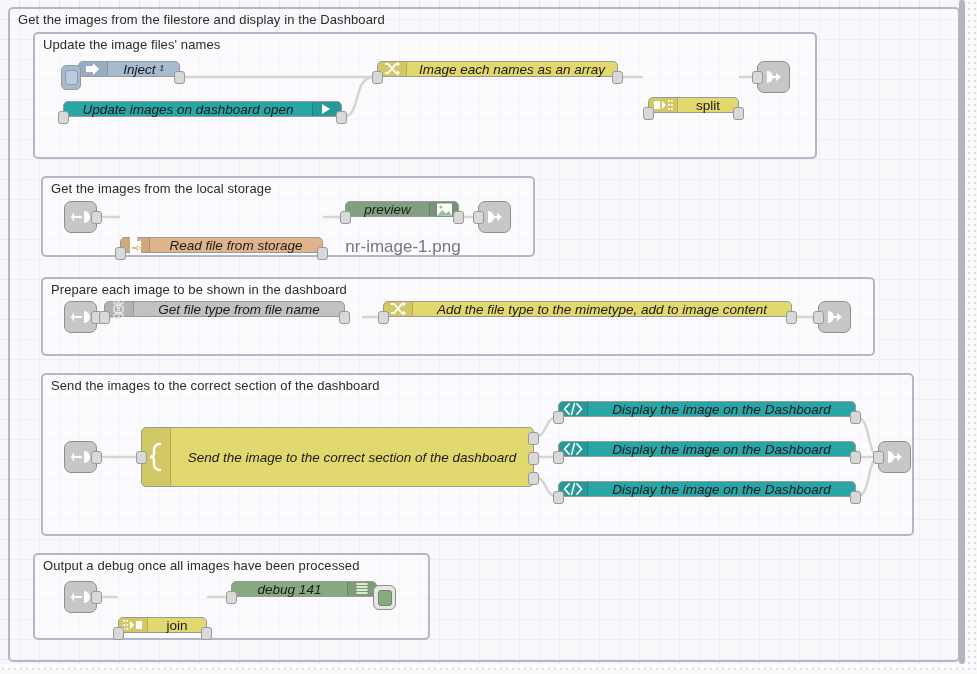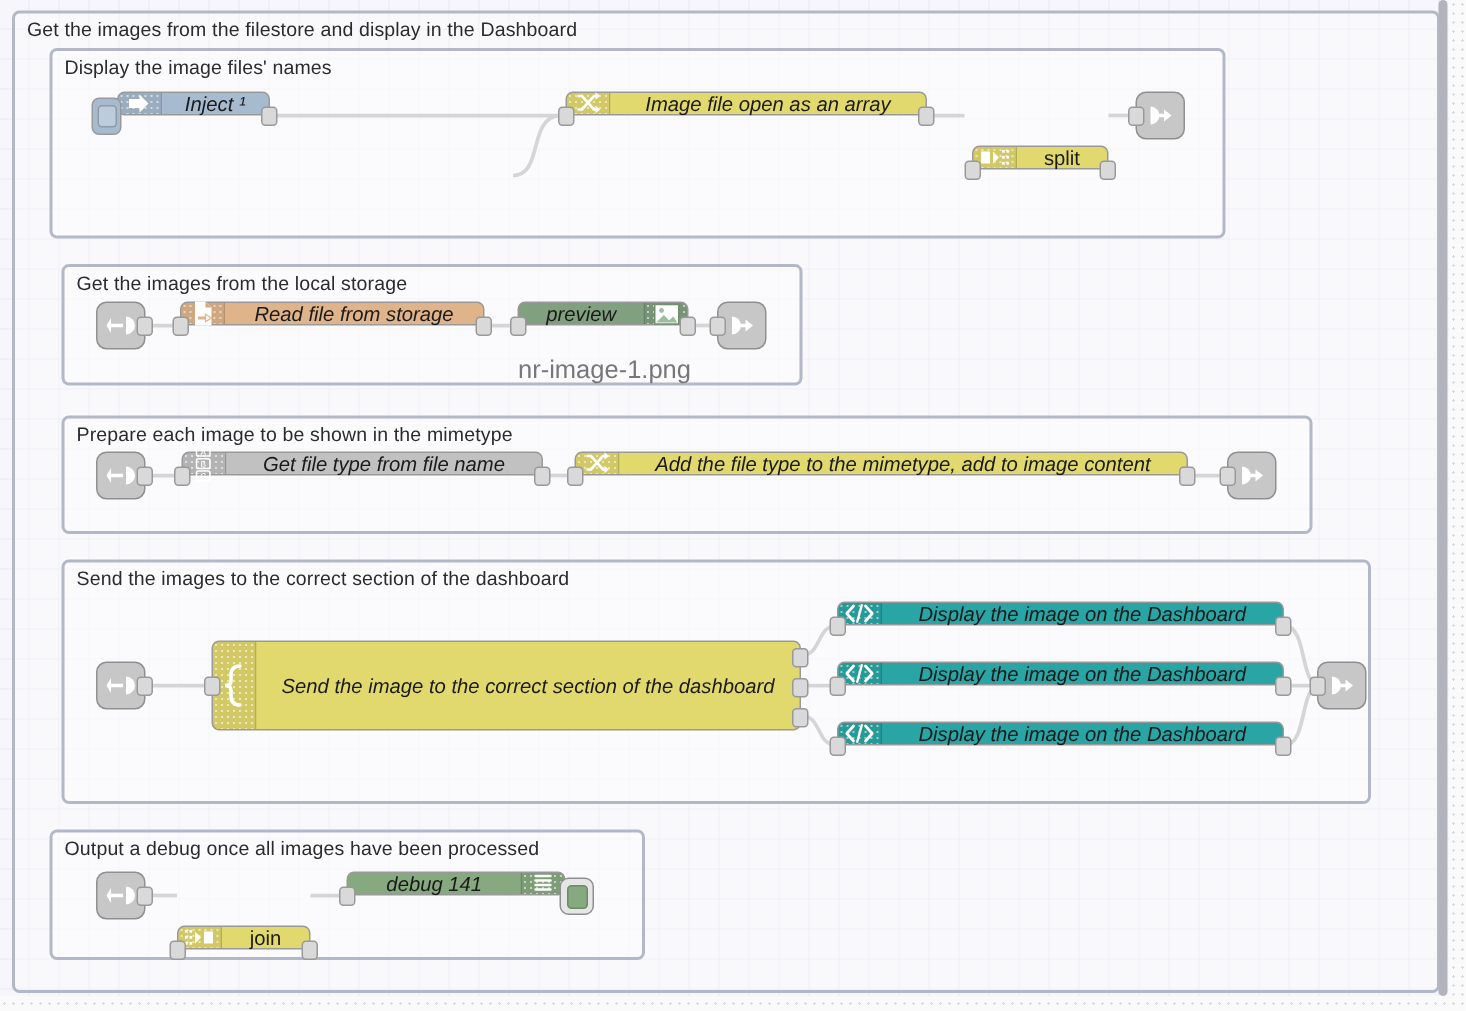--- a/index.html
+++ b/index.html
@@ -67,21 +67,21 @@
   }
   .iconbox.left{border-right:1px solid rgba(0,0,0,0.14);border-radius:4px 0 0 4px;}
   .iconbox.right{border-left:1px solid rgba(0,0,0,0.14);border-radius:0 4px 4px 0;}
   .iconbox.dark{background-color:rgba(0,0,0,0.07);}
   
   .n-inject{background:#a6bbcf;}
   .n-ui   {background:#29a5a5;}
   .n-change{background:#e2d96e;}
   .n-split{background:#e2d96e;margin-top:36px;}
   .n-switch{background:#c1c1c1;}
-  .n-file {background:#dfb48a;}
+  .n-file {background:#dfb48a;margin-top:36px;}
   .n-preview{background:#80a080;}
   .n-debug{background:#87a980;justify-content:center;}
   
   .port{
     position:absolute;width:11px;height:13px;
     background:#d9d9d9;border:1px solid #999;border-radius:3px;
     box-sizing:border-box;
   }
   
   .linknode{
@@ -156,29 +156,29 @@
 
       <path d="M207,597 L231,597"></path>
     </g>
   </svg>
 
   <div class="group" style="left:8px;top:7px;width:952px;height:655px;border-color:#b3b8c8;background:rgba(255,255,255,0.30);">
     <div class="group-label">Get the images from the filestore and display in the Dashboard</div>
   </div>
 
   <div class="group" style="left:33px;top:32px;width:784px;height:127px;">
-    <div class="group-label">Display the image files' names</div>
+    <div class="group-label">Update the image files' names</div>
   </div>
 
   <div class="group" style="left:41px;top:176px;width:494px;height:81px;">
     <div class="group-label">Get the images from the local storage</div>
   </div>
 
   <div class="group" style="left:41px;top:277px;width:834px;height:79px;">
-    <div class="group-label">Prepare each image to be shown in the mimetype</div>
+    <div class="group-label">Prepare each image to be shown in the dashboard</div>
   </div>
 
   <div class="group" style="left:41px;top:373px;width:873px;height:163px;">
     <div class="group-label">Send the images to the correct section of the dashboard</div>
   </div>
 
   <div class="group" style="left:33px;top:553px;width:397px;height:87px;">
     <div class="group-label">Output a debug once all images have been processed</div>
   </div>
 
@@ -188,32 +188,42 @@
       </div>
     <div class="iconbox left dark">
       <svg class="icn" width="18" height="18" viewBox="0 0 18 18">
         <path d="M2 6 h7 V3 l6 6 -6 6 v-3 H2 z" fill="#fff"></path>
       </svg>
     </div>
     <div class="lbl">Inject ¹</div>
     <div class="port" style="right:-6px;top:9px;"></div>
   </div>
 
+  <div class="node n-ui" style="left:63px;top:101px;width:279px;">
+    <div class="port" style="left:-6px;top:9px;"></div>
+    <div class="lbl">Update images on dashboard open</div>
+    <div class="iconbox right dark">
+      <svg class="icn" width="18" height="18" viewBox="0 0 18 18">
+        <path d="M4 4 l8 5 -8 5 z" fill="#fff"></path>
+      </svg>
+    </div>
+    <div class="port" style="right:-6px;top:9px;"></div>
+  </div>
 
   <div class="node n-change" style="left:377px;top:61px;width:241px;">
     <div class="port" style="left:-6px;top:9px;"></div>
     <div class="iconbox left dark">
       <svg class="icn" width="18" height="18" viewBox="0 0 18 18">
         <path d="M2 4 h3 l8 9 h3" stroke="#fff" stroke-width="1.8" fill="none"></path>
         <path d="M2 13 h3 l8 -9 h3" stroke="#fff" stroke-width="1.8" fill="none"></path>
         <path d="M14 1.5 l3 2.5 -3 2.5 z" fill="#fff"></path>
         <path d="M14 10.5 l3 2.5 -3 2.5 z" fill="#fff"></path>
       </svg>
     </div>
-    <div class="lbl">Image file open as an array</div>
+    <div class="lbl">Image each names as an array</div>
     <div class="port" style="right:-6px;top:9px;"></div>
   </div>
 
   <div class="node n-split" style="left:648px;top:61px;width:91px;">
     <div class="port" style="left:-6px;top:9px;"></div>
     <div class="iconbox left dark">
       <svg class="icn" width="20" height="16" viewBox="0 0 20 16">
         <rect x="1" y="4" width="6" height="8" fill="#fff"></rect>
         <path d="M9 4 l4 4 -4 4 z" fill="#fff"></path>
         <g fill="#fff">
@@ -287,21 +297,21 @@
 
   <div class="linknode" style="left:64px;top:301px;">
     <svg class="icn" width="22" height="20" viewBox="0 0 22 20">
       <path d="M14 4 a6 6 0 0 1 0 12 z" fill="#fff"></path>
       <path d="M3 10 h9" stroke="#fff" stroke-width="2.2"></path>
       <path d="M4 5 l-3 5 3 5 z" fill="#fff"></path>
     </svg>
     <div class="port" style="right:-6px;top:9px;"></div>
   </div>
 
-  <div class="node n-switch" style="left:121px;top:301px;width:241px;">
+  <div class="node n-switch" style="left:104px;top:301px;width:241px;">
     <div class="port" style="left:-6px;top:9px;"></div>
     <div class="iconbox left dark">
       <svg class="icn" width="16" height="26" viewBox="0 0 16 26">
         <g fill="none" stroke="#fff" stroke-width="1">
           <rect x="3" y="1.5" width="9" height="6.5" rx="1.2"></rect>
           <rect x="3" y="9.8" width="9" height="6.5" rx="1.2"></rect>
           <rect x="3" y="18" width="9" height="6.5" rx="1.2"></rect>
         </g>
         <g fill="#fff" font-size="5.5" font-family="sans-serif" text-anchor="middle">
           <text x="7.5" y="7">A</text>

